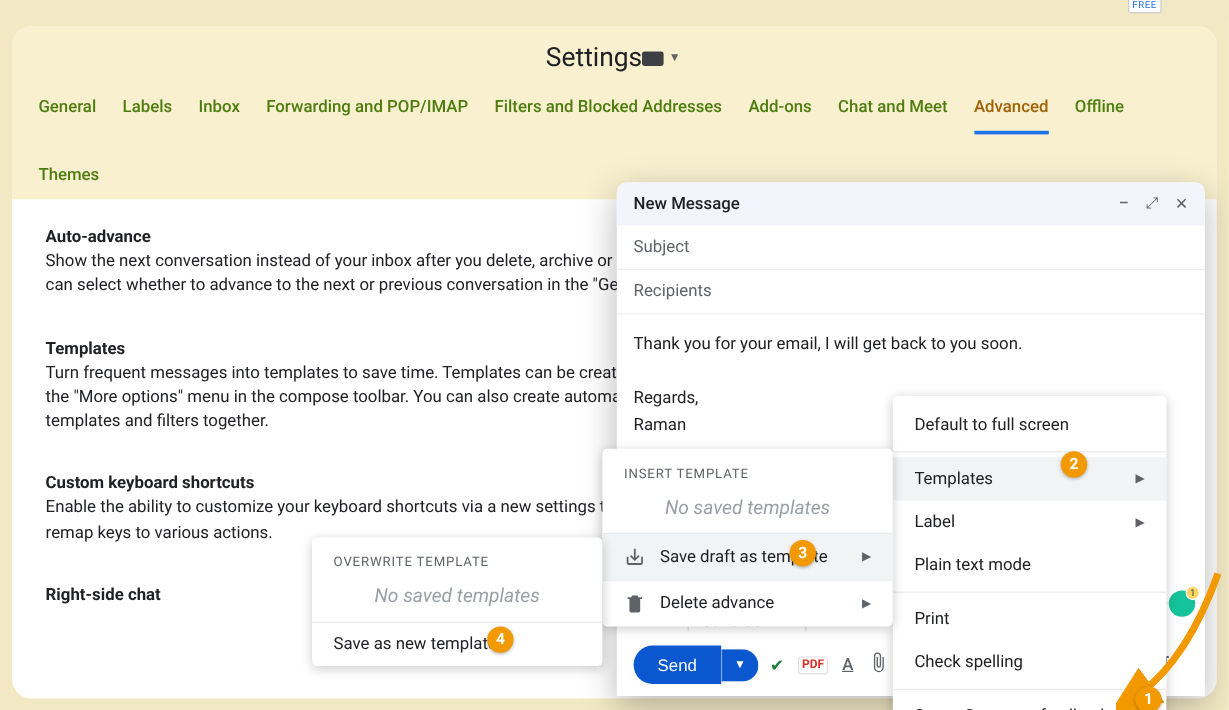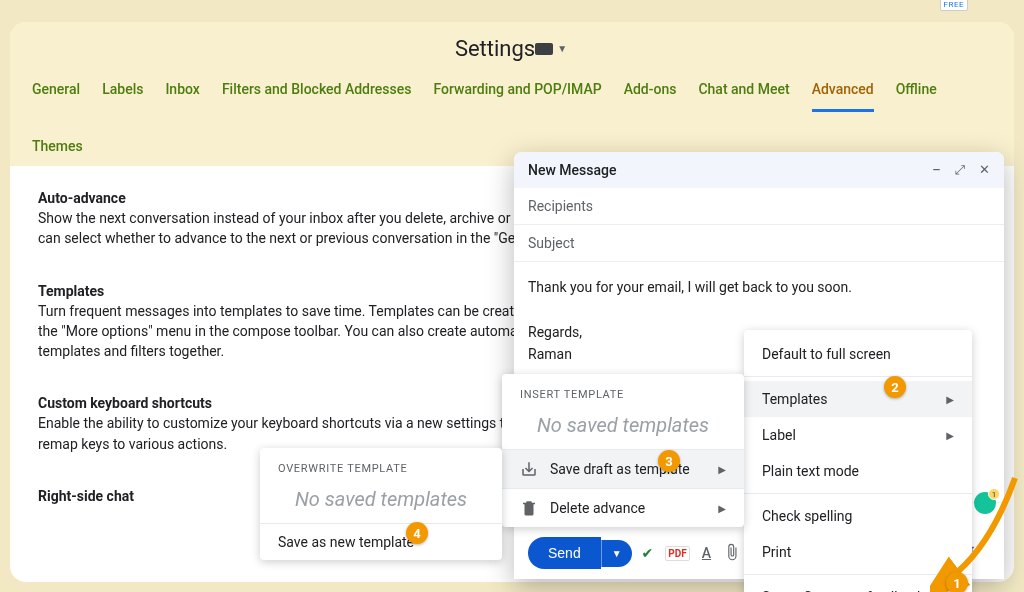--- a/index.html
+++ b/index.html
@@ -229,21 +229,21 @@
     font-size: 11px;
     letter-spacing: 0.7px;
     color: #5f6368;
     padding: 14px 18px 6px;
   }
   .no-saved {
     font-style: italic;
     color: #9aa0a6;
     text-align: center;
     padding: 6px 0 12px;
-    font-size: 20px;
+    font-size: 16px;
   }
   .submenu-row {
     display:flex; align-items:center; justify-content: space-between;
     padding: 10px 18px;
     border-top: 1px solid #e8eaed;
     cursor: pointer;
   }
   .submenu-row .label { display:flex; align-items:center; gap:12px; }
   .submenu-row.hover { background:#f1f3f4; }
   .svg-ic { width:18px; height:18px; fill:#5f6368; }
@@ -292,22 +292,22 @@
       <span>Settings</span>
       <span class="keyboard-icon">
         <span class="kbd-box"></span>
         <span style="font-size:10px;">▼</span>
       </span>
     </div>
     <div class="tabs">
       <div class="tab">General</div>
       <div class="tab">Labels</div>
       <div class="tab">Inbox</div>
+      <div class="tab">Forwarding and POP/IMAP</div>
       <div class="tab">Filters and Blocked Addresses</div>
-      <div class="tab">Forwarding and POP/IMAP</div>
       <div class="tab">Add-ons</div>
       <div class="tab">Chat and Meet</div>
       <div class="tab active">Advanced</div>
       <div class="tab">Offline</div>
       <div class="tab themes" style="width:100%;">Themes</div>
     </div>
   </div>
 
   <div class="settings-body">
     <div class="setting-block">
@@ -331,22 +331,22 @@
 
 <div class="compose">
   <div class="compose-header">
     <span>New Message</span>
     <div class="window-ctrls">
       <span>–</span>
       <span>⤢</span>
       <span>✕</span>
     </div>
   </div>
+  <div class="compose-field">Subject</div>
   <div class="compose-field">Recipients</div>
-  <div class="compose-field">Subject</div>
   <div class="compose-body">
     <div>Thank you for your email, I will get back to you soon.</div>
     <br>
     <div>Regards,</div>
     <div>Raman</div>
   </div>
   <div class="compose-toolbar">
     <div class="undo-redo">
       <span>↶</span>
       <span>↷</span>
@@ -420,24 +420,24 @@
   </div>
   <div class="menu-item">
     <span>Label</span>
     <span class="menu-arrow">▶</span>
   </div>
   <div class="menu-item">
     <span>Plain text mode</span>
   </div>
   <div class="menu-sep"></div>
   <div class="menu-item">
+    <span>Print</span>
+  </div>
+  <div class="menu-item">
     <span>Check spelling</span>
-  </div>
-  <div class="menu-item">
-    <span>Print</span>
   </div>
   <div class="menu-sep"></div>
   <div class="menu-item">
     <span>Smart Compose feedback</span>
   </div>
 </div>
 
 <div class="submenu-templates">
   <div class="submenu-section-label">INSERT TEMPLATE</div>
   <div class="no-saved">No saved templates</div>

